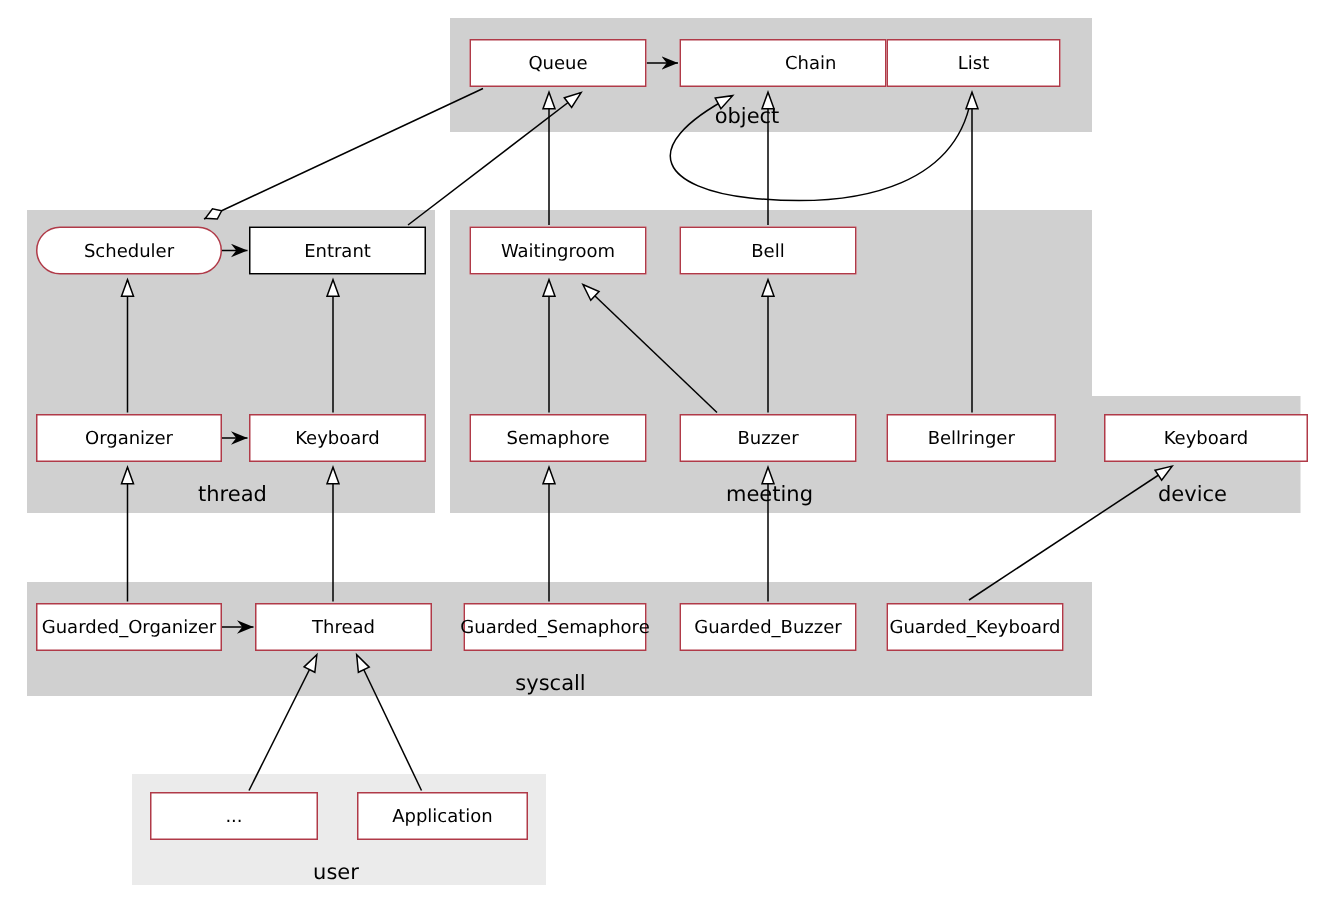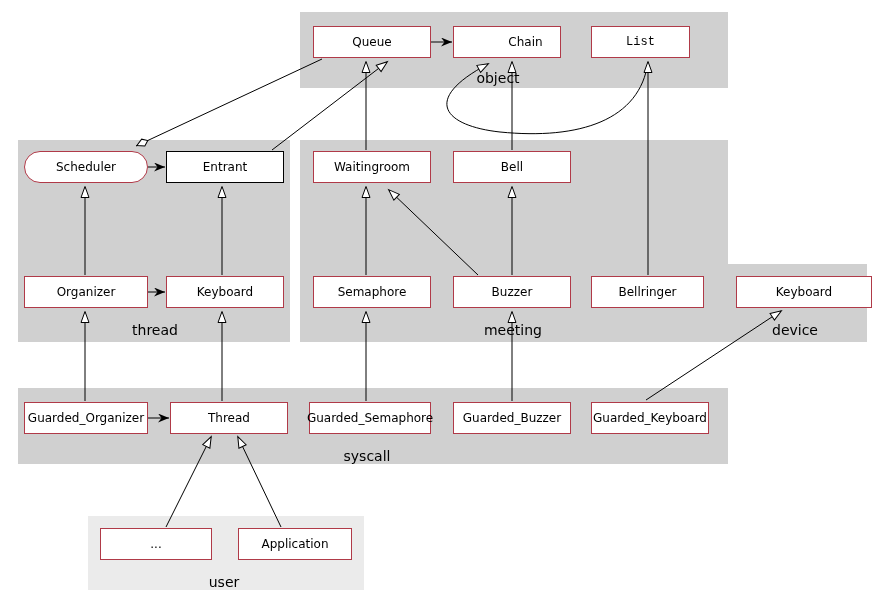--- a/index.html
+++ b/index.html
@@ -85,22 +85,22 @@
       <line x1="646" y1="400" x2="781" y2="311" marker-end="url(#mk-gen)"></line>
 
       <line x1="166" y1="527" x2="211" y2="437" marker-end="url(#mk-gen)"></line>
 
       <line x1="281" y1="527" x2="238" y2="437" marker-end="url(#mk-gen)"></line>
     </g>
   </svg>
 
   <div id="classes">
       <div class="cls red" style="left: 313px; top: 26px; width: 118px; height: 32px;">Queue</div>
-      <div class="cls red" style="left: 453px; top: 26px; width: 108px; height: 32px; padding-left: 37px;">Chain</div>
-      <div class="cls red" style="left: 591px; top: 26px; width: 99px; height: 32px; font-family: Liberation Mono, monospace;">List</div>
+      <div class="cls red" style="left: 453px; top: 26px; width: 138px; height: 32px; padding-left: 37px;">Chain</div>
+      <div class="cls red" style="left: 591px; top: 26px; width: 116px; height: 32px;">List</div>
       <div class="cls red" style="left: 24px; top: 151px; width: 124px; height: 32px; border-radius: 16px;">Scheduler</div>
       <div class="cls black" style="left: 166px; top: 151px; width: 118px; height: 32px;">Entrant</div>
       <div class="cls red" style="left: 313px; top: 151px; width: 118px; height: 32px;">Waitingroom</div>
       <div class="cls red" style="left: 453px; top: 151px; width: 118px; height: 32px;">Bell</div>
       <div class="cls red" style="left: 24px; top: 276px; width: 124px; height: 32px;">Organizer</div>
       <div class="cls red" style="left: 166px; top: 276px; width: 118px; height: 32px;">Keyboard</div>
       <div class="cls red" style="left: 313px; top: 276px; width: 118px; height: 32px;">Semaphore</div>
       <div class="cls red" style="left: 453px; top: 276px; width: 118px; height: 32px;">Buzzer</div>
       <div class="cls red" style="left: 591px; top: 276px; width: 113px; height: 32px; text-align: center;">Bellringer</div>
       <div class="cls red" style="left: 736px; top: 276px; width: 136px; height: 32px;">Keyboard</div>

